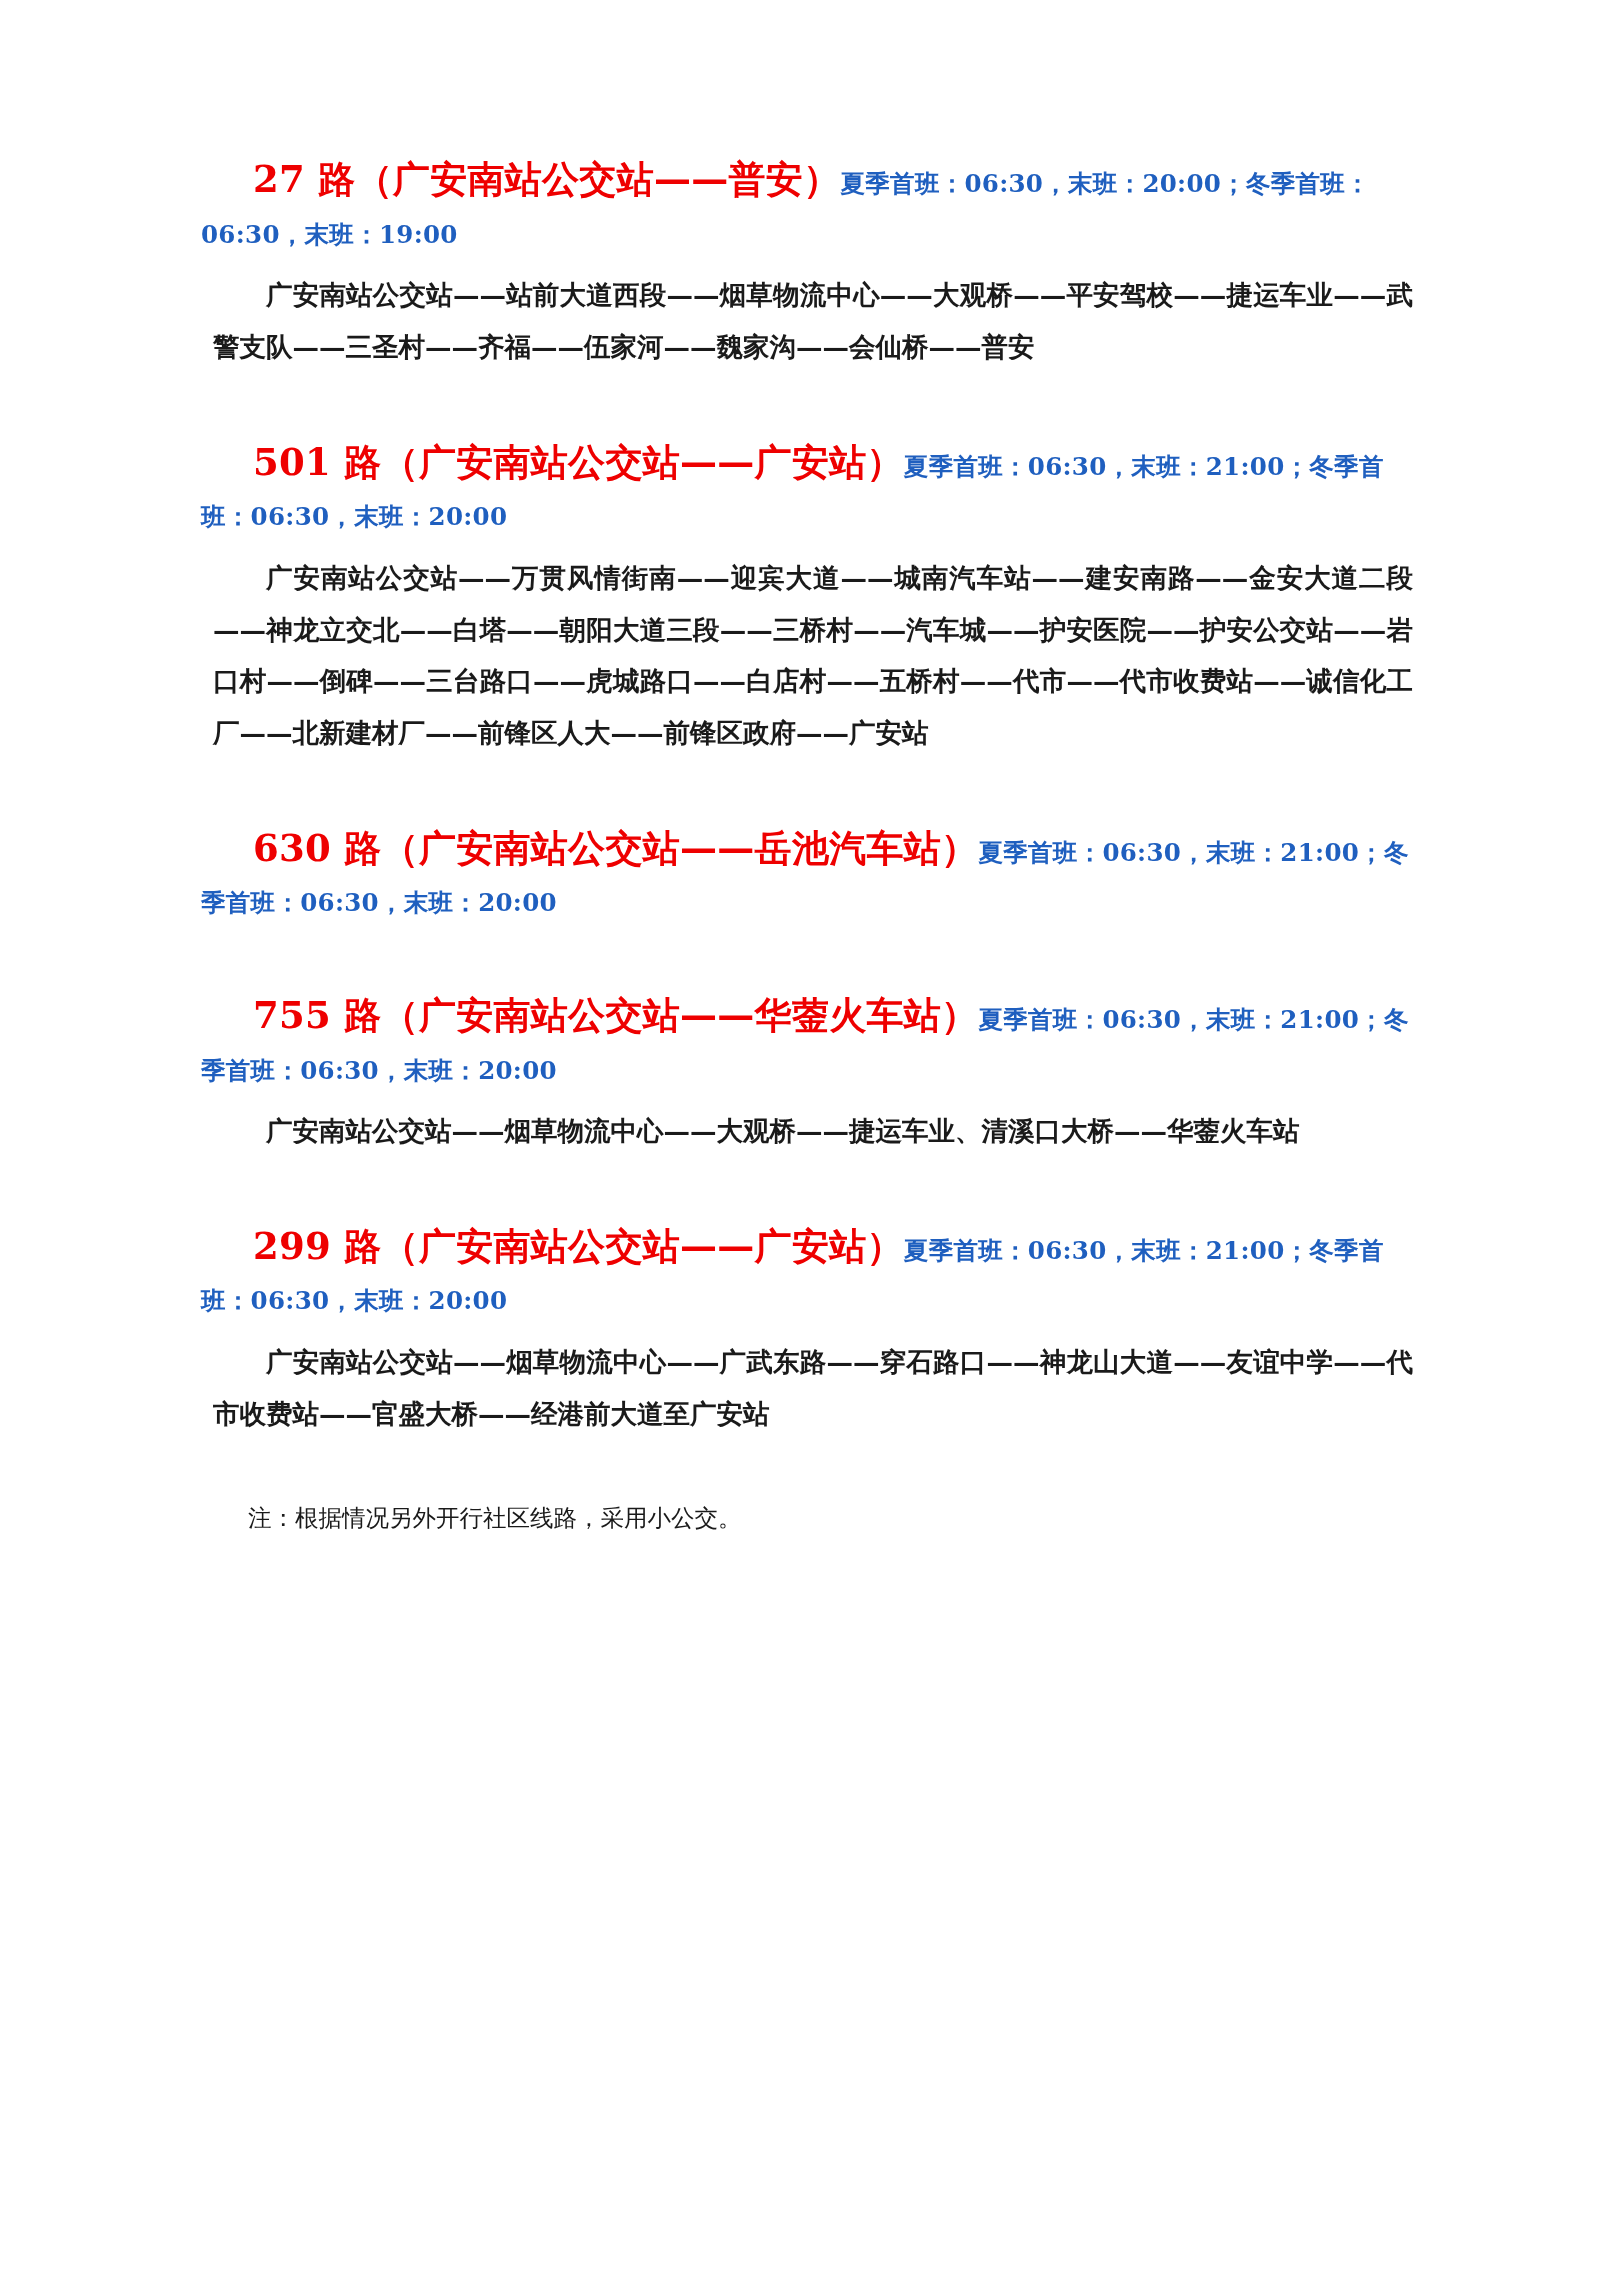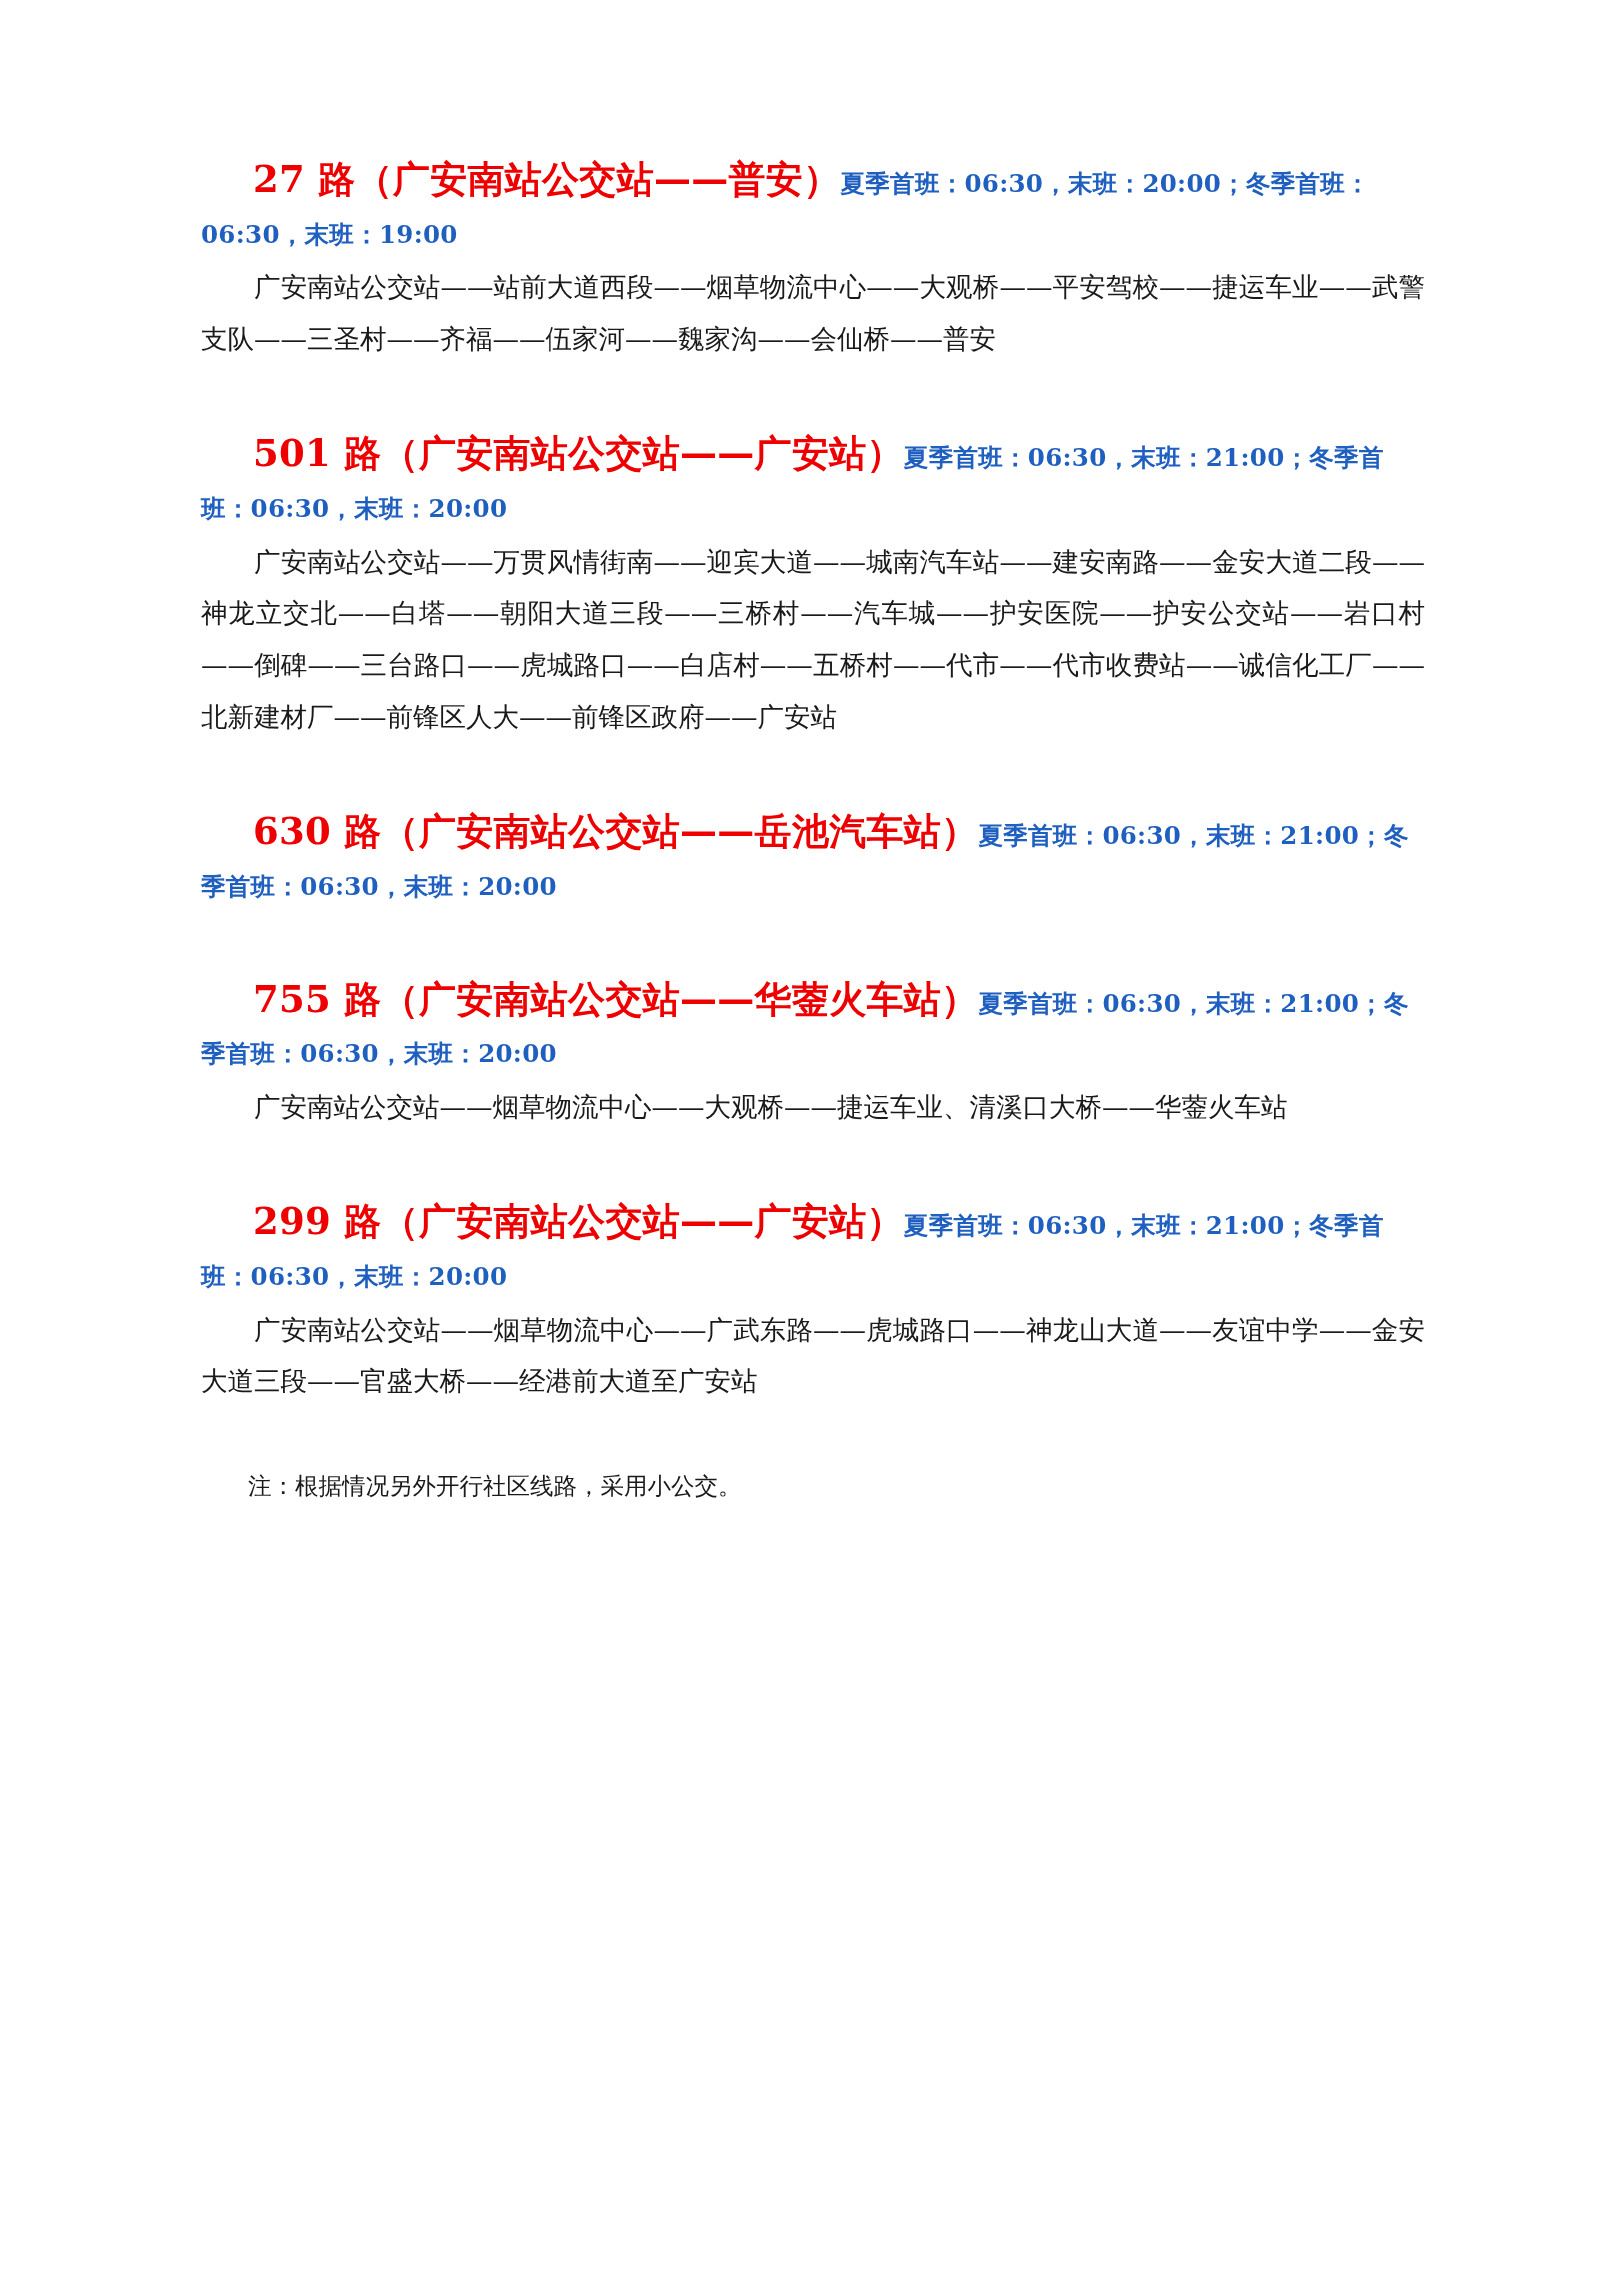--- a/index.html
+++ b/index.html
@@ -38,24 +38,25 @@
   }
   .route-times {
     color: #1f5fbf;
     font-size: 24.5px;
     font-weight: bold;
   }
   .route-stops {
     font-size: 26.5px;
     line-height: 1.95;
     text-indent: 2em;
-    margin: 0;
+    margin: 12px;
     text-align: justify;
     text-justify: inter-character;
     color: #1a1a1a;
+    font-weight: bold;
   }
   .note {
     font-size: 23.5px;
     line-height: 1.9;
     text-indent: 2em;
     color: #1a1a1a;
   }
 </style>
 </head>
 <body>
@@ -86,19 +87,19 @@
     <p class="route-head">
       <span class="route-name">755 路（广安南站公交站——华蓥火车站）</span><span class="route-times">夏季首班：06:30，末班：21:00；冬季首班：06:30，末班：20:00</span>
     </p>
     <p class="route-stops">广安南站公交站——烟草物流中心——大观桥——捷运车业、清溪口大桥——华蓥火车站</p>
   </div>
 
   <div class="route-block">
     <p class="route-head">
       <span class="route-name">299 路（广安南站公交站——广安站）</span><span class="route-times">夏季首班：06:30，末班：21:00；冬季首班：06:30，末班：20:00</span>
     </p>
-    <p class="route-stops">广安南站公交站——烟草物流中心——广武东路——虎城路口——神龙山大道——友谊中学——金安大道三段——官盛大桥——经港前大道至广安站</p>
+    <p class="route-stops">广安南站公交站——烟草物流中心——广武东路——穿石路口——神龙山大道——友谊中学——代市收费站——官盛大桥——经港前大道至广安站</p>
   </div>
 
   <p class="note">注：根据情况另外开行社区线路，采用小公交。</p>
 
 </div>
 
 
 </body></html>

